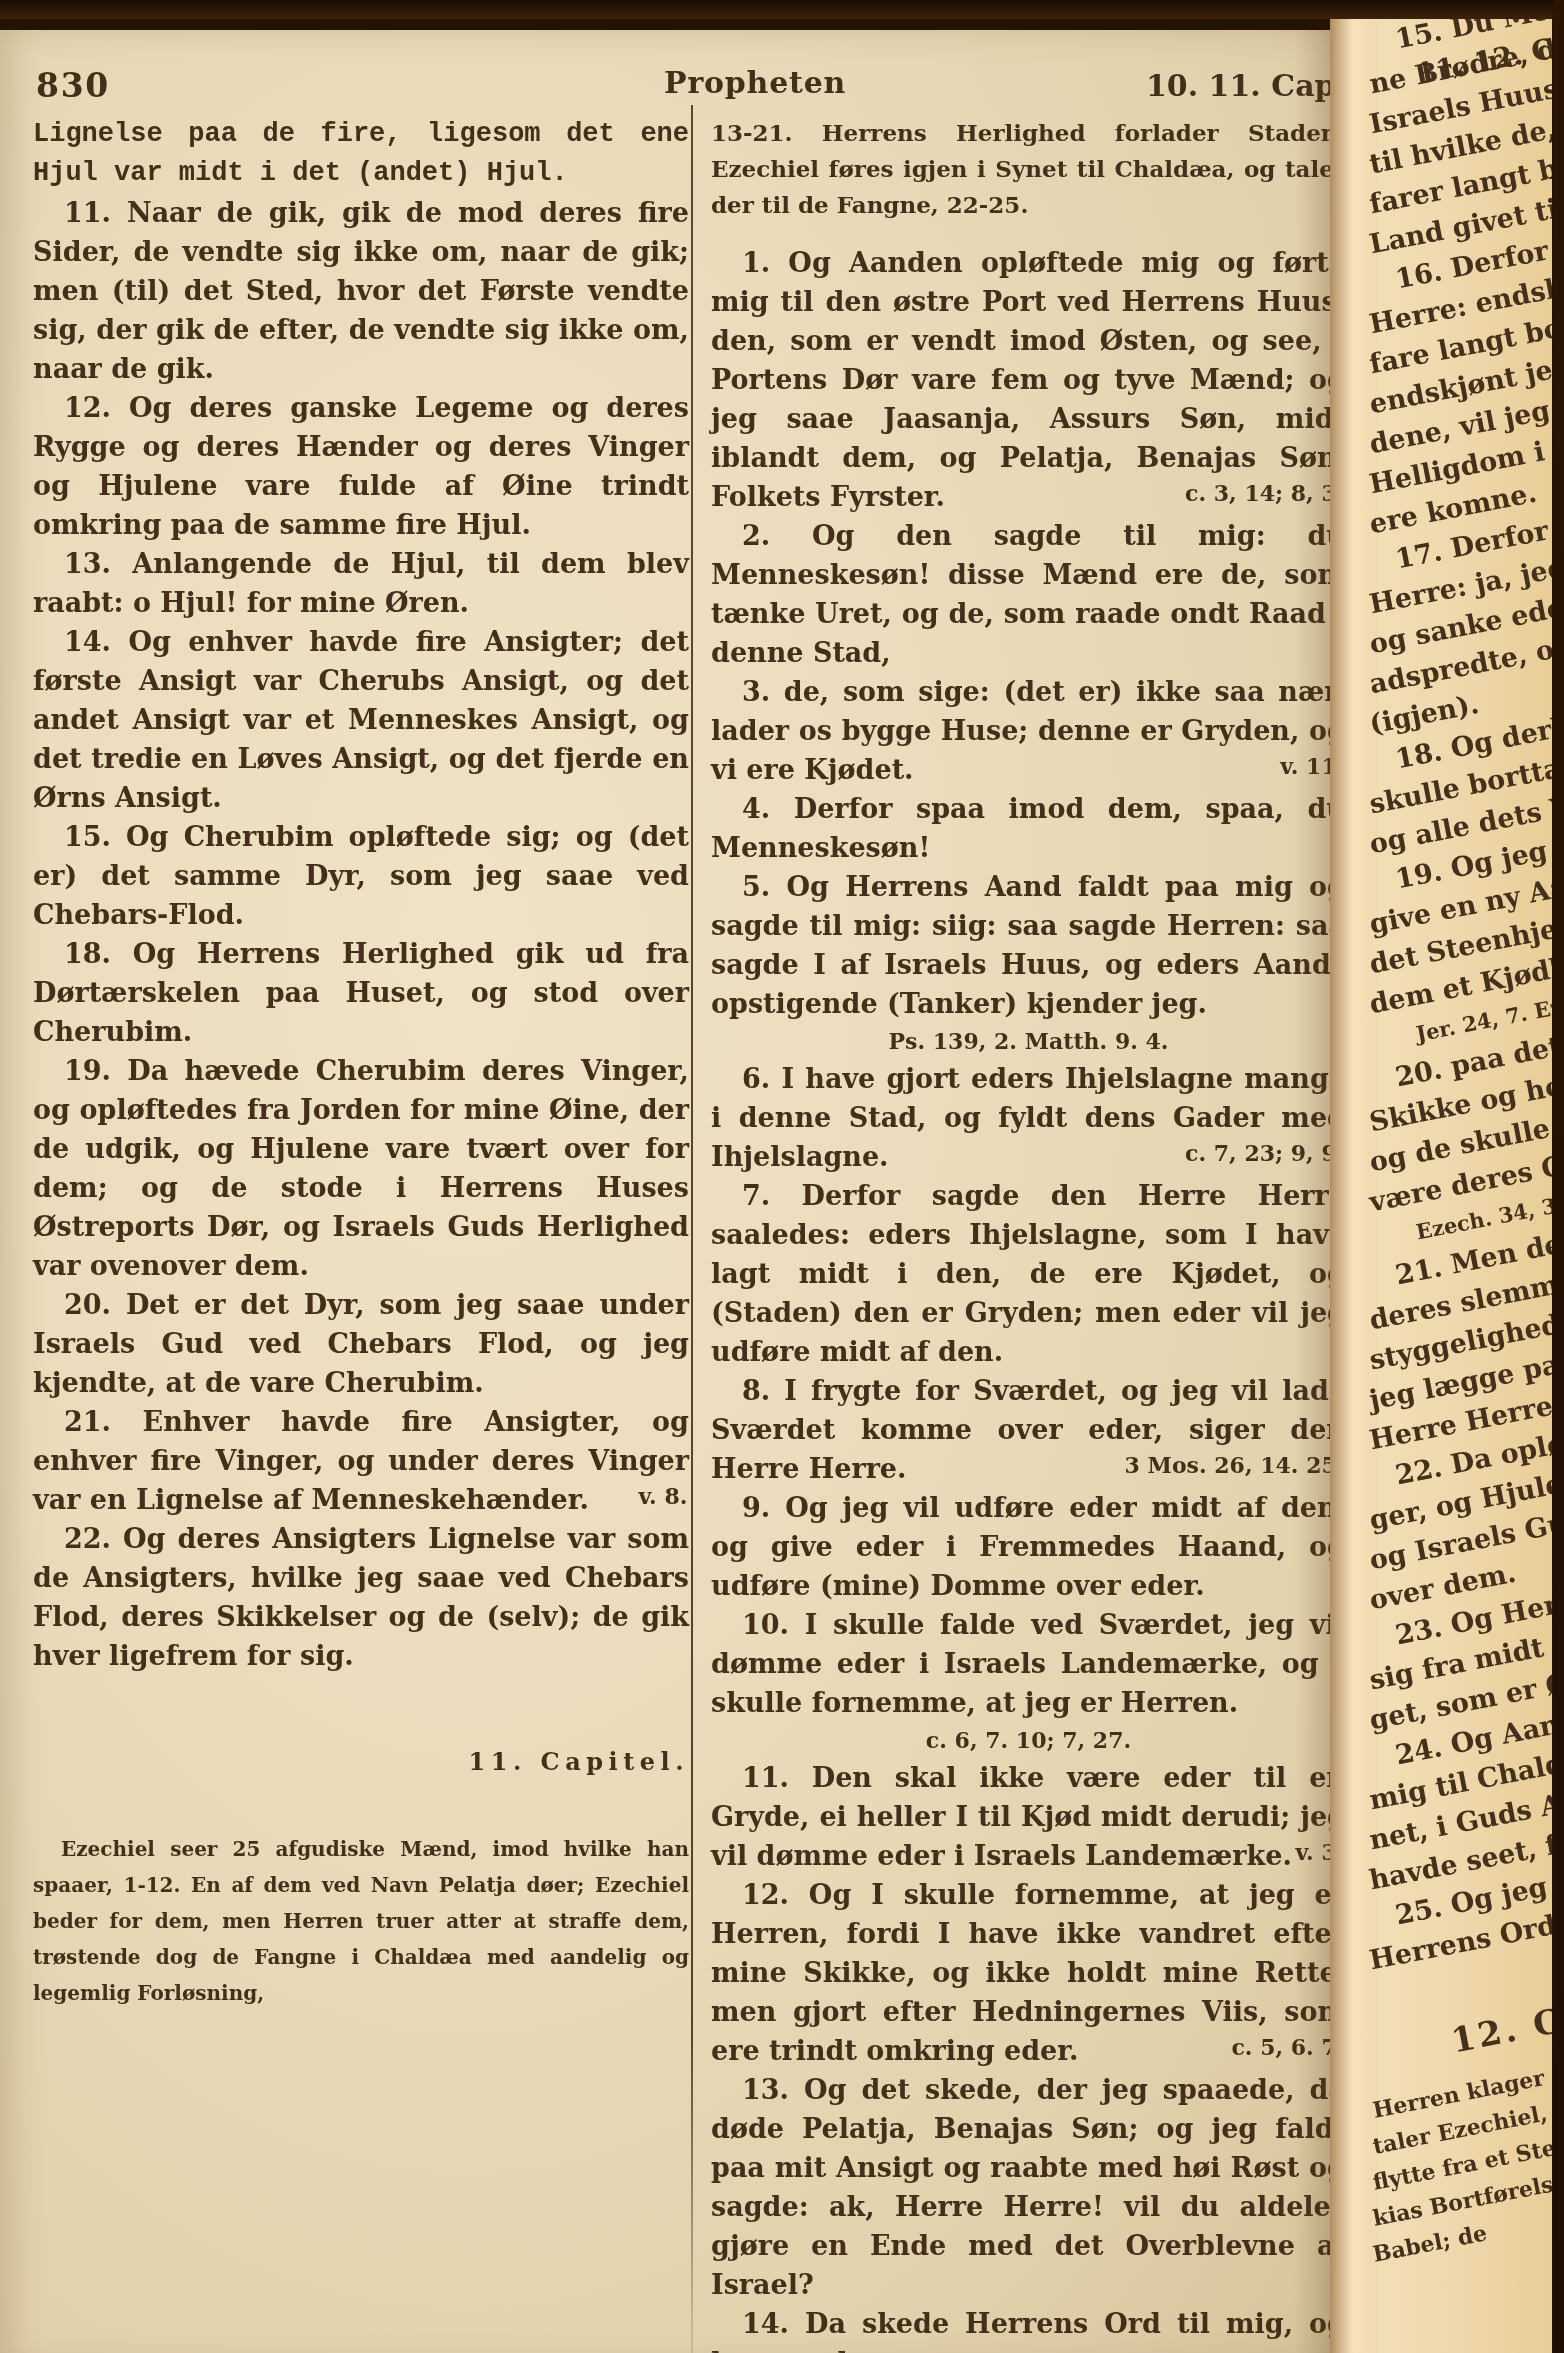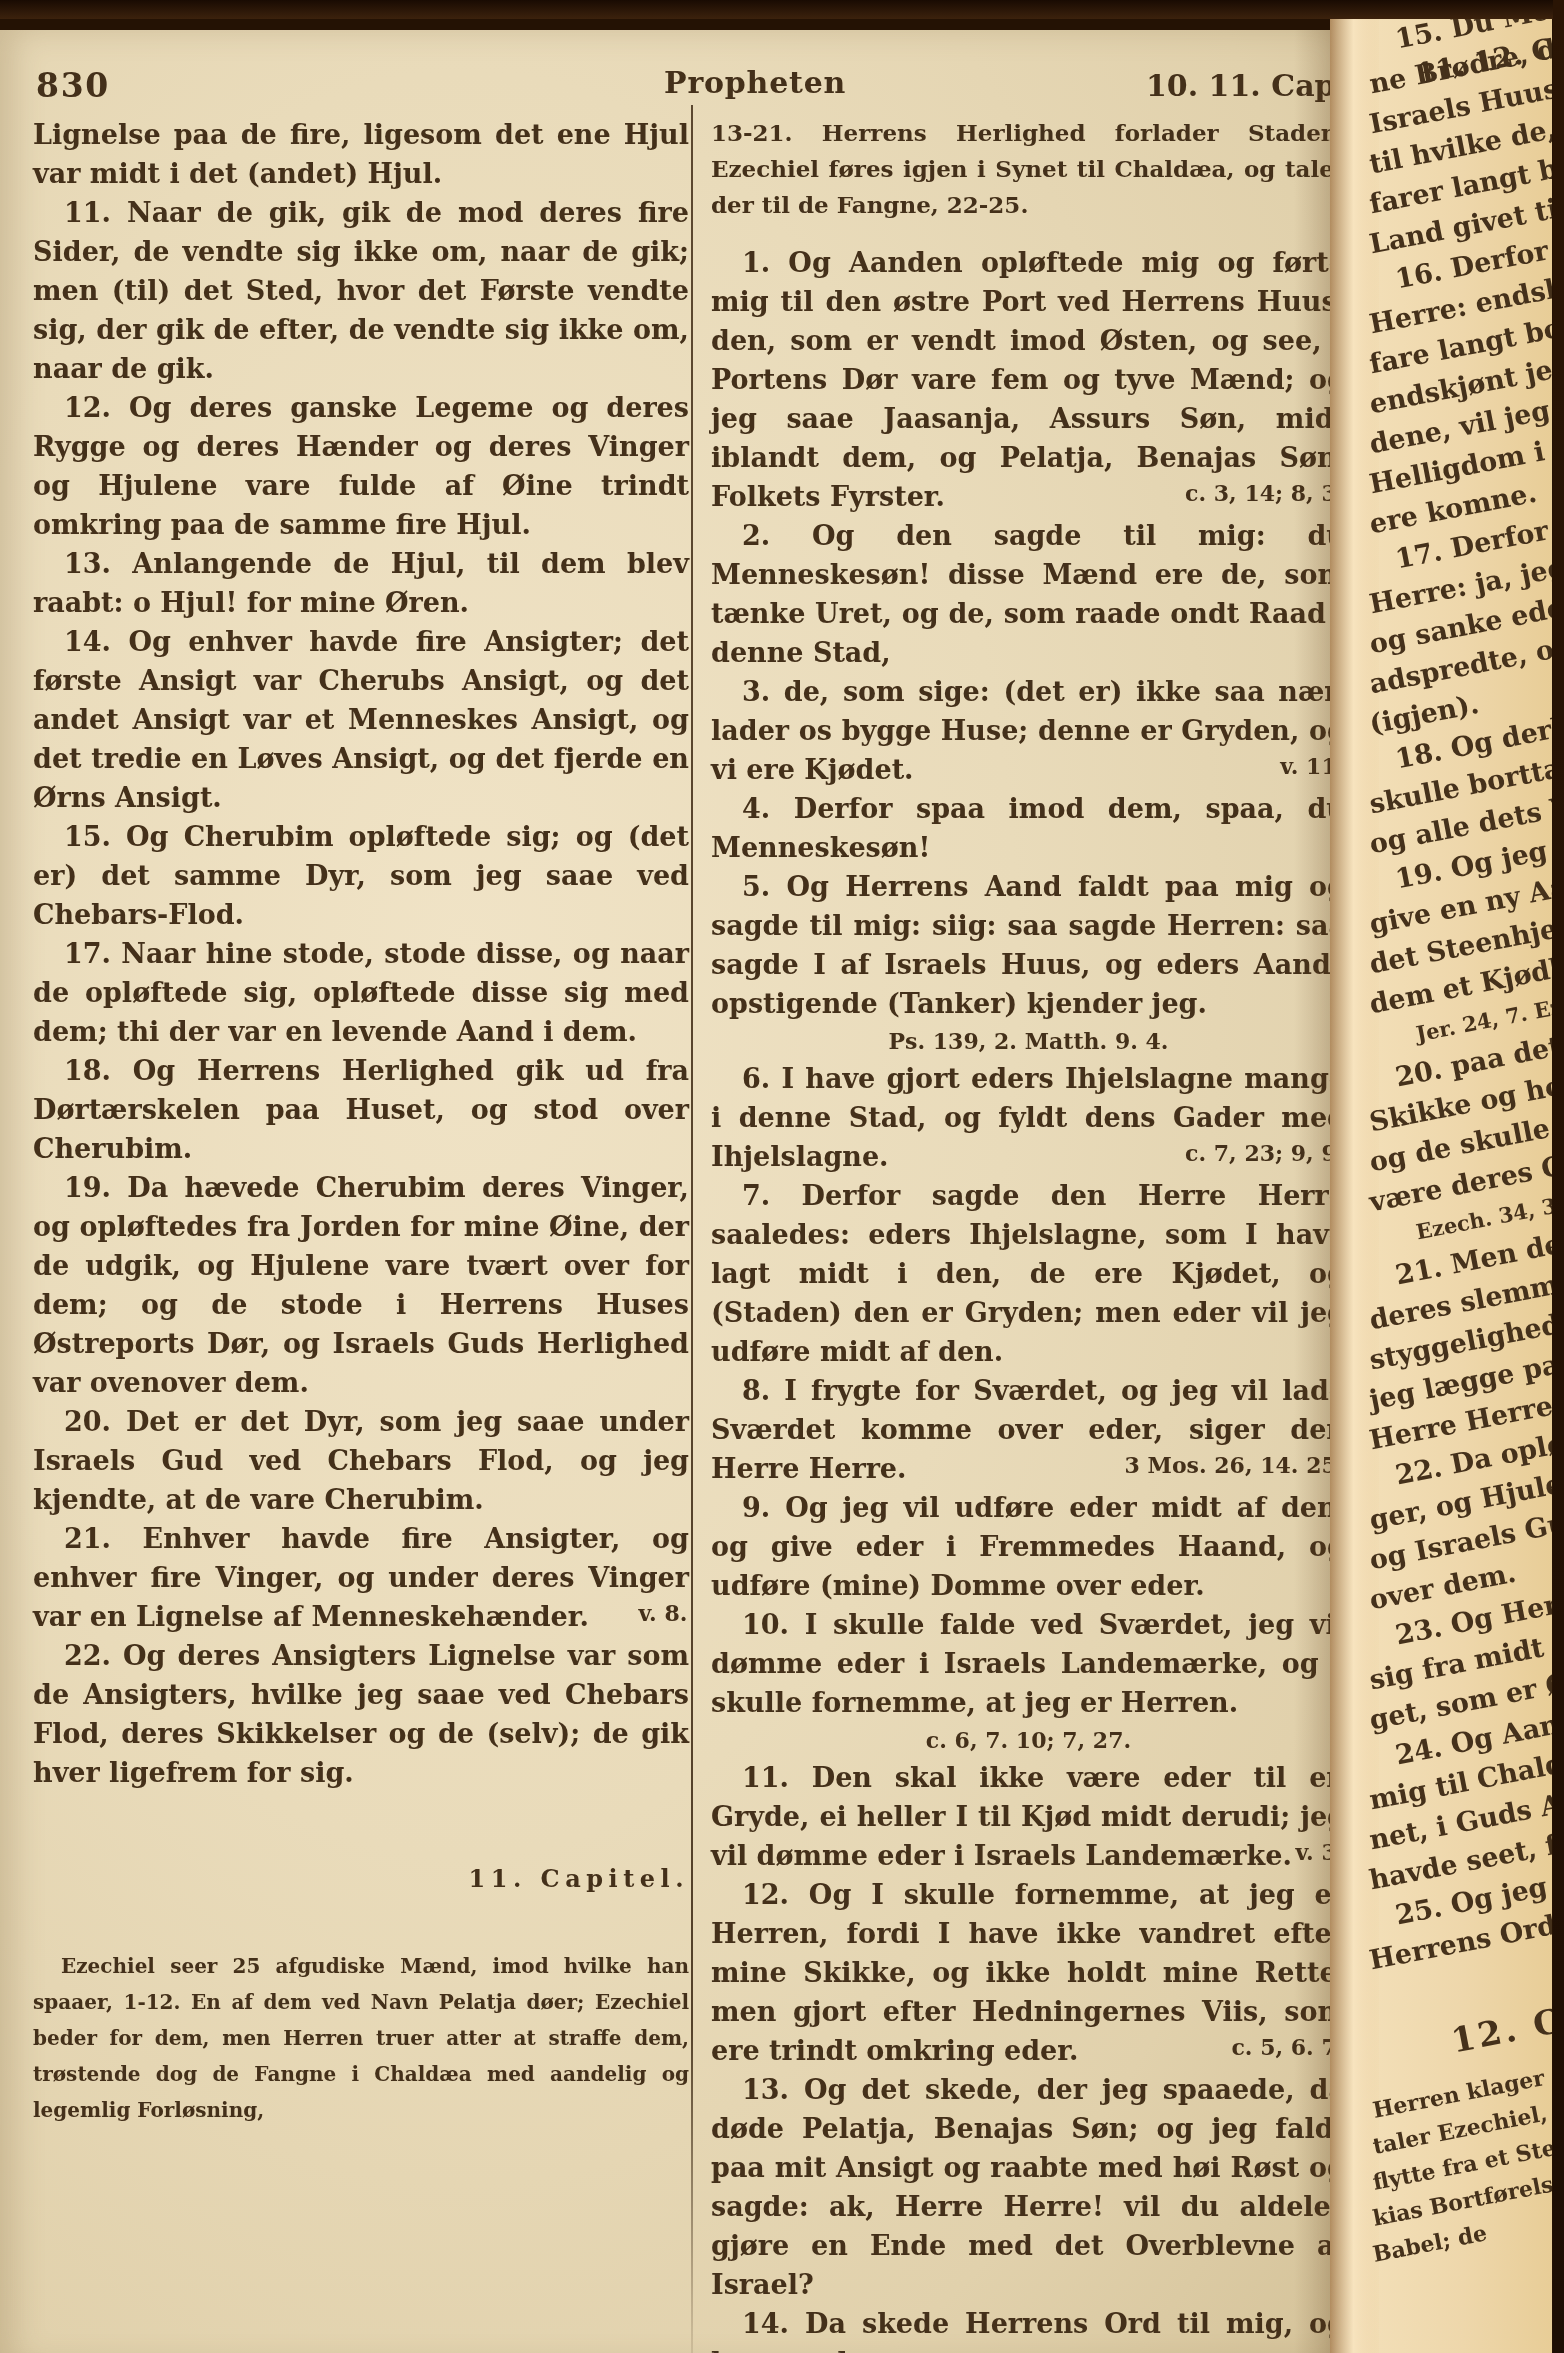--- a/index.html
+++ b/index.html
@@ -23,21 +23,21 @@
   .header{position:absolute;top:33px;left:33px;width:1313px;height:47px;font-weight:bold;}
   .pagenum{position:absolute;left:3.1px;top:3.1px;font-size:33px;letter-spacing:1.6px;}
   .title{position:absolute;left:55%;transform:translateX(-50%);top:1.6px;font-size:30px;letter-spacing:0.8px;}
   .chap{position:absolute;right:0;top:4.7px;font-size:30px;}
   .coldivider{position:absolute;left:691px;top:75px;width:1.6px;height:2260px;
     background:linear-gradient(180deg,#5c4830 0%, #54412a 85%, rgba(84,65,42,.1) 100%);}
   .col{position:absolute;top:85px;font-size:27px;line-height:39px;font-weight:bold;text-align:justify;}
   .col-left{left:33px;width:656px;}
   .col-right{left:711px;width:635px;}
   .para{position:relative;margin:0;}
-  .para.cont{text-indent:0;}
+  .para.cont{text-indent:0;font-family:Liberation Mono, monospace;}
   .para.verse{text-indent:31px;}
   .para .ref{position:absolute;right:1.6px;bottom:3.1px;font-size:22px;font-weight:bold;}
   .para.ref-center{text-align:center;font-size:22px;line-height:36px;text-indent:0;}
   .para.chapter-heading{text-align:right;font-size:24px;letter-spacing:5.5px;margin:67px 0 50px;text-indent:0;}
   .para.summary{font-size:20px;line-height:36px;text-indent:28px;}
   .para.summary-cont{font-size:23px;line-height:36px;text-indent:0;margin-bottom:20.3px;}
   
   .nextpage{
     position:absolute;left:1330px;top:19px;width:222px;height:2335px;overflow:hidden;
     background:linear-gradient(90deg,#d9b585 0%, #f2deb6 22%, #eed7ab 60%, #e8cd97 100%);
@@ -74,21 +74,20 @@
       <span class="chap">10. 11. Cap.</span>
     </div>
     <div class="coldivider"></div>
     <div class="col col-left" id="col-left">
         <div class="para cont">Lignelse paa de fire, ligesom det ene Hjul var midt i det (andet) Hjul.</div>
         <div class="para verse">11. Naar de gik, gik de mod deres fire Sider, de vendte sig ikke om, naar de gik; men (til) det Sted, hvor det Første vendte sig, der gik de efter, de vendte sig ikke om, naar de gik.</div>
         <div class="para verse">12. Og deres ganske Legeme og deres Rygge og deres Hænder og deres Vinger og Hjulene vare fulde af Øine trindt omkring paa de samme fire Hjul.</div>
         <div class="para verse">13. Anlangende de Hjul, til dem blev raabt: o Hjul! for mine Øren.</div>
         <div class="para verse">14. Og enhver havde fire Ansigter; det første Ansigt var Cherubs Ansigt, og det andet Ansigt var et Menneskes Ansigt, og det tredie en Løves Ansigt, og det fjerde en Ørns Ansigt.</div>
         <div class="para verse">15. Og Cherubim opløftede sig; og (det er) det samme Dyr, som jeg saae ved Chebars-Flod.</div>
-        <div class="para verse">17. Naar hine stode, stode disse, og naar de opløftede sig, opløftede disse sig med dem; thi der var en levende Aand i dem.</div>
         <div class="para verse">18. Og Herrens Herlighed gik ud fra Dørtærskelen paa Huset, og stod over Cherubim.</div>
         <div class="para verse">19. Da hævede Cherubim deres Vinger, og opløftedes fra Jorden for mine Øine, der de udgik, og Hjulene vare tvært over for dem; og de stode i Herrens Huses Østreports Dør, og Israels Guds Herlighed var ovenover dem.</div>
         <div class="para verse">20. Det er det Dyr, som jeg saae under Israels Gud ved Chebars Flod, og jeg kjendte, at de vare Cherubim.</div>
         <div class="para verse">21. Enhver havde fire Ansigter, og enhver fire Vinger, og under deres Vinger var en Lignelse af Menneskehænder.<span class="ref">v. 8.</span></div>
         <div class="para verse">22. Og deres Ansigters Lignelse var som de Ansigters, hvilke jeg saae ved Chebars Flod, deres Skikkelser og de (selv); de gik hver ligefrem for sig.</div>
         <div class="para chapter-heading">11. Capitel.</div>
         <div class="para summary">Ezechiel seer 25 afgudiske Mænd, imod hvilke han spaaer, 1-12. En af dem ved Navn Pelatja døer; Ezechiel beder for dem, men Herren truer atter at straffe dem, trøstende dog de Fangne i Chaldæa med aandelig og legemlig Forløsning,</div>
       </div>
     <div class="col col-right" id="col-right">
         <div class="para summary-cont">13-21. Herrens Herlighed forlader Staden; Ezechiel føres igjen i Synet til Chaldæa, og taler der til de Fangne, 22-25.</div>

